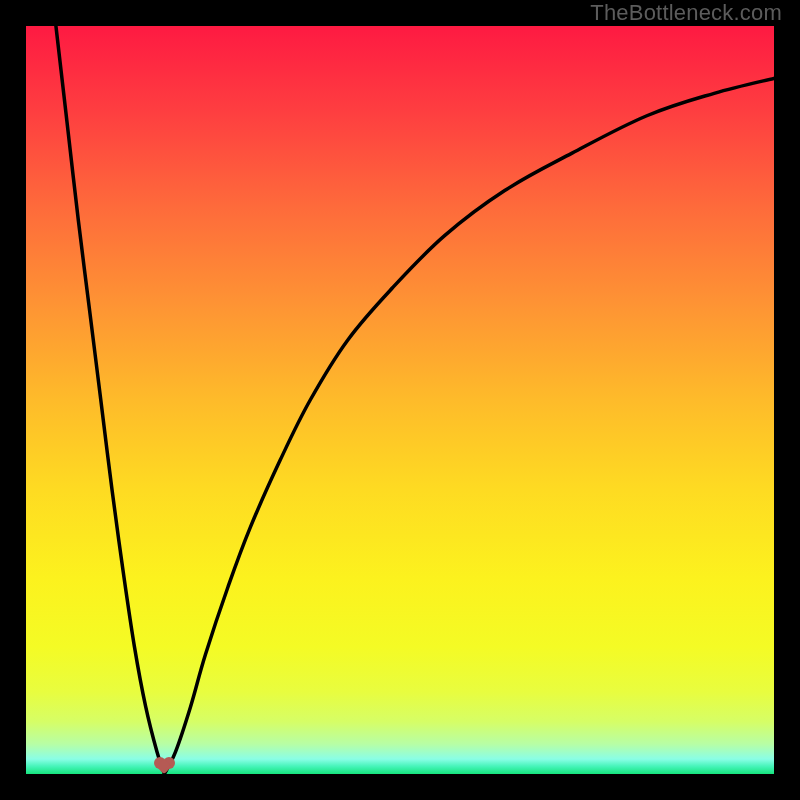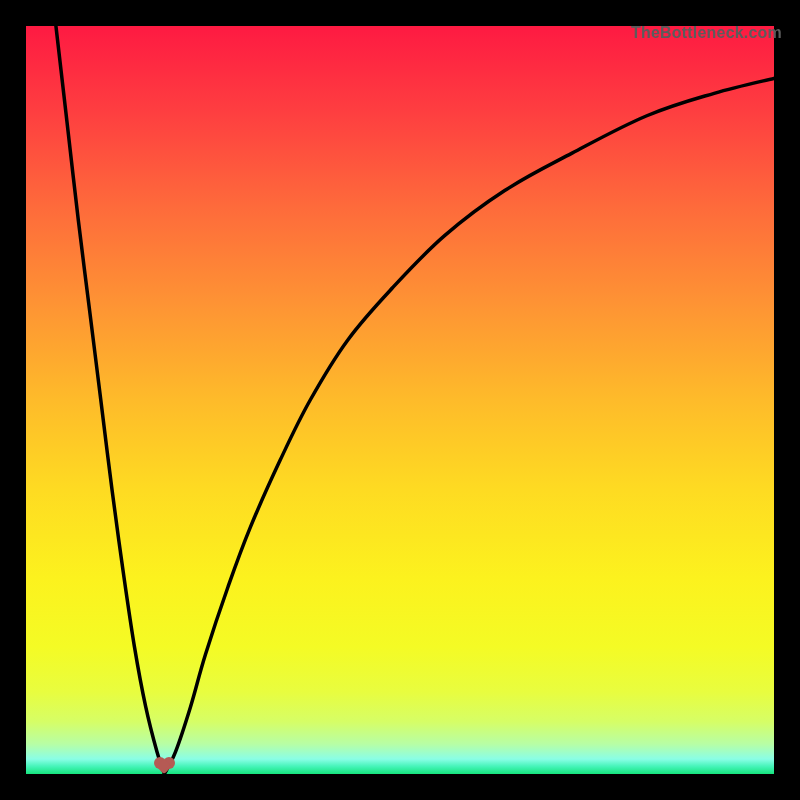--- a/index.html
+++ b/index.html
@@ -15,25 +15,24 @@
     position: relative;
     width: 800px;
     height: 800px;
     background: #000;
   }
   .watermark {
     position: absolute;
     top: 0;
     right: 18px;
     color: #5c5c5c;
-    font-size: 16px;
-    font-weight: 700;
+    font-size: 22px;
+    font-weight: 400;
     letter-spacing: 0.2px;
     z-index: 10;
-    margin-top: 24px;
   }
   .plot-area {
     position: absolute;
     left: 26px;
     top: 26px;
     width: 748px;
     height: 748px;
     background: linear-gradient(to bottom,
       #fe1a42 0%,
       #fe4040 12%,

